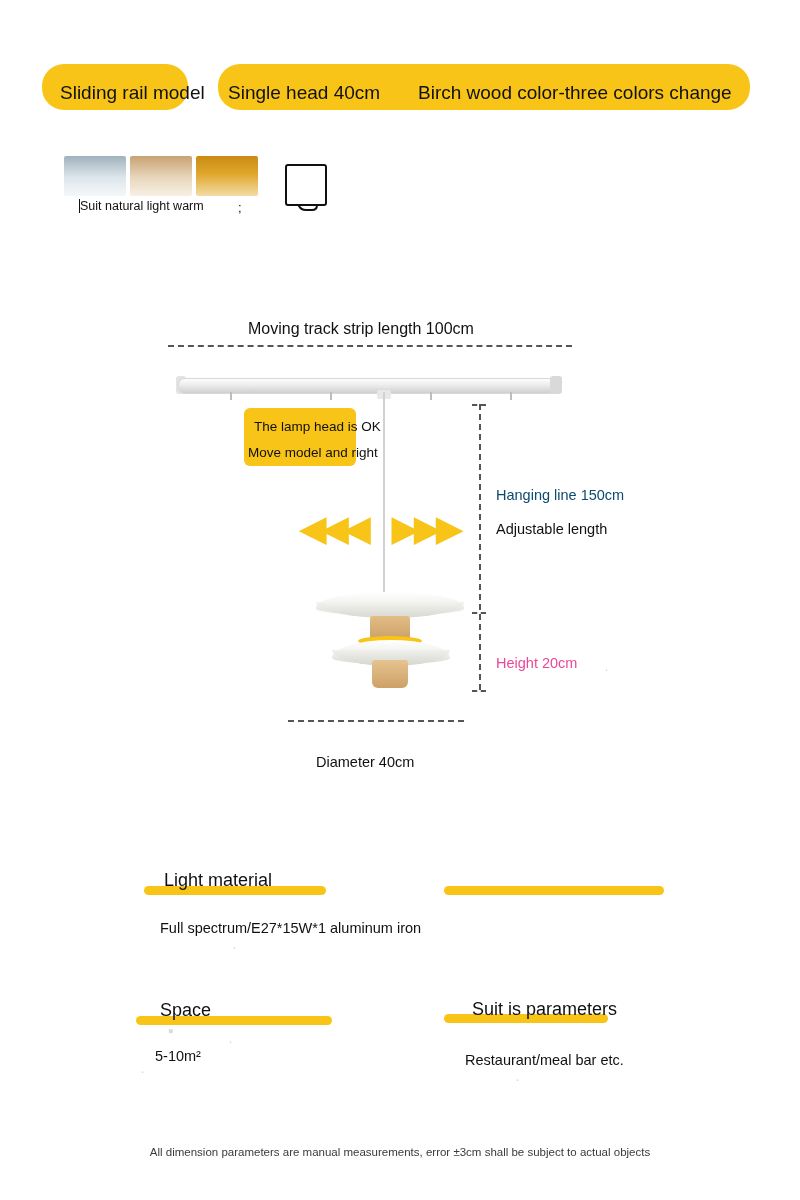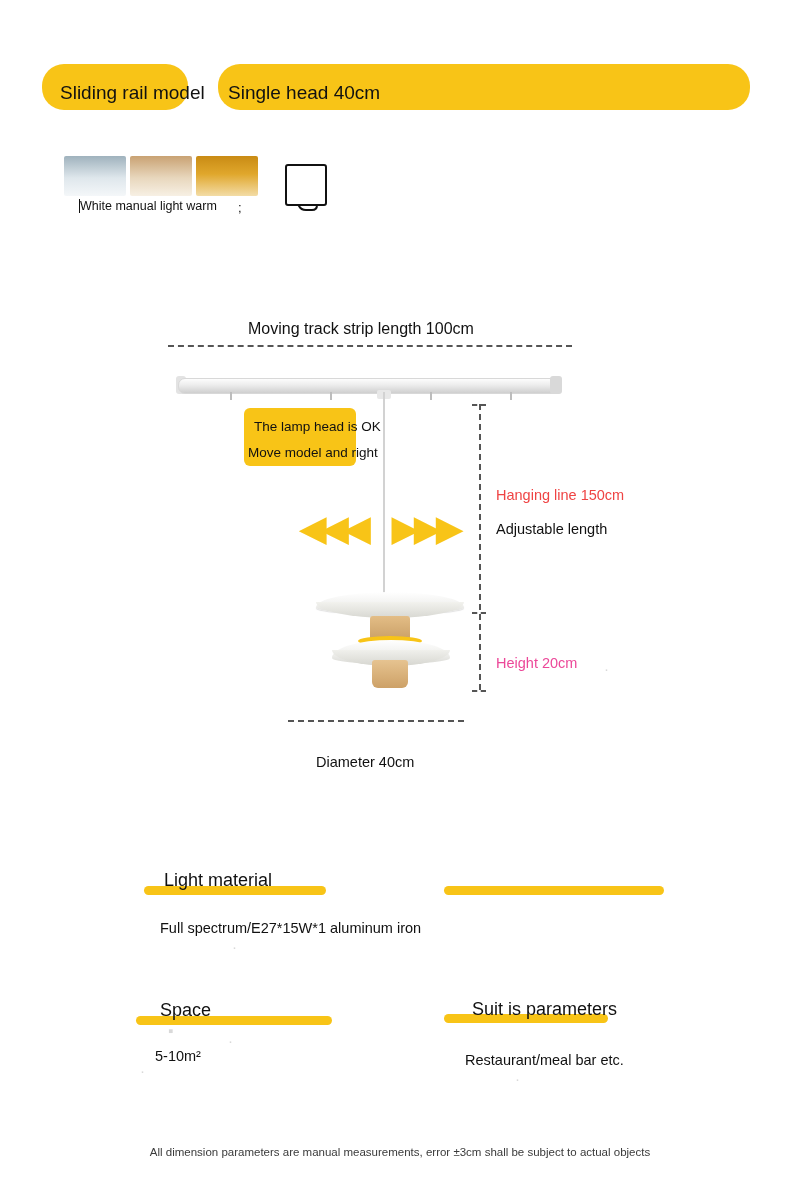--- a/index.html
+++ b/index.html
@@ -58,21 +58,21 @@
   }
   .note-l1{position:absolute;left:254px;top:419px;font-size:13.5px;color:#111;white-space:nowrap;}
   .note-l2{position:absolute;left:248px;top:445px;font-size:13.5px;color:#111;white-space:nowrap;}
 
   .hangline{position:absolute;left:383px;top:392px;width:2px;height:205px;background:#d2d2d2;}
   .hang-top-knob{position:absolute;left:377px;top:390px;width:14px;height:9px;background:#e8e8e8;border-radius:2px;}
 
   .vdash{position:absolute;left:479px;top:404px;width:0;height:286px;border-left:2px dashed #555;}
   .vtick{position:absolute;width:14px;height:0;border-top:2px dashed #555;}
 
-  .dim1{position:absolute;left:496px;top:487px;font-size:14.5px;color:#ef4444;}
+  .dim1{position:absolute;left:496px;top:487px;font-size:14.5px;color:#0c4a6e;}
   .dim2{position:absolute;left:496px;top:521px;font-size:14.5px;color:#111;}
   .dim3{position:absolute;left:496px;top:655px;font-size:14.5px;color:#ec4899;}
 
   .arrows{position:absolute;top:508px;font-size:34px;color:#F8C417;font-weight:bold;letter-spacing:-4px;}
   .arr-l{left:300px;}
   .arr-r{left:392px;}
 
   
   .lamp{position:absolute;left:300px;top:590px;width:180px;height:115px;}
   .shade1{
@@ -145,26 +145,27 @@
 </style>
 </head>
 <body>
 
 <div class="page">
 
   <div class="pill pill-a"></div>
   <div class="pill pill-b"></div>
   <div class="toptext tt1">Sliding rail model</div>
   <div class="toptext tt2">Single head 40cm</div>
+  <div class="toptext tt3">Birch wood color-three colors change</div>
 
   <div class="sw sw1"></div>
   <div class="sw sw2"></div>
   <div class="sw sw3"></div>
   <div class="swbar"></div>
-  <div class="swlabel">White manual light warm</div>
+  <div class="swlabel">Suit natural light warm</div>
   <div class="semi">;</div>
 
   <div class="clickbox">
     <div class="frame"></div>
     <svg width="40" height="58" viewBox="0 0 40 58">
       <path d="M14 14 L14 30 L11 27 C9 25 6 27 7.5 30 L14 42 C15.5 45 18 46 21 46 L27 46 C30 46 32 44 32 41 L32 28 C32 26 29 26 29 28 L29 33 L27.5 33 L27.5 25 C27.5 23 24.5 23 24.5 25 L24.5 32 L23 32 L23 23 C23 21 20 21 20 23 L20 31.5 L18.5 31.5 L18.5 14 C18.5 11.8 14 11.8 14 14 Z" fill="#ffffff" stroke="#111111" stroke-width="2" stroke-linejoin="round"></path>
     </svg>
   </div>
 
   <div class="track-title">Moving track strip length 100cm</div>

